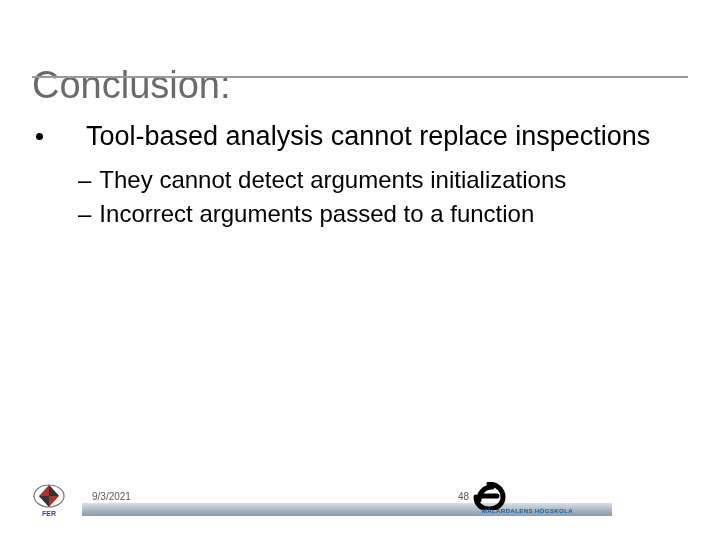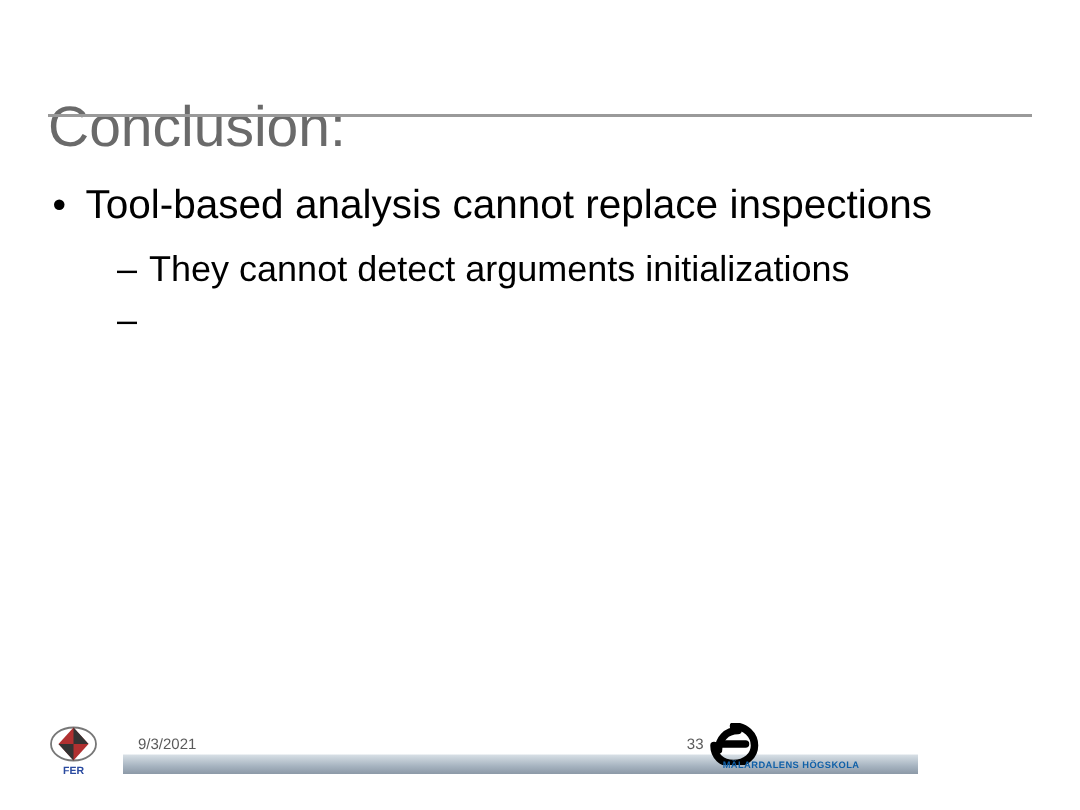--- a/index.html
+++ b/index.html
@@ -1,21 +1,21 @@
 <!DOCTYPE html>
 <html><head>
 <meta charset="utf-8">
 <style>
   * { margin: 0; padding: 0; box-sizing: border-box; }
   html, body { width: 720px; height: 540px; font-family: Arial, Helvetica, sans-serif; background: #fff; color: #000; }
   .slide { position: relative; width: 720px; height: 540px; }
   .title { position: absolute; left: 32px; top: 24px; font-size: 38px; font-weight: 400; color: #6a6a6a; margin-top: 40px; }
   .underline { position: absolute; left: 32px; top: 76px; width: 656px; height: 2px; background: #9a9a9a; }
   .body { position: absolute; left: 36px; top: 120px; width: 650px; }
-  .bullet-row { display: flex; align-items: flex-start; margin-bottom: 12px; }
+  .bullet-row { display: flex; align-items: flex-start; margin-bottom: 12px; gap: 29px; }
   .bullet-dot { width: 7px; height: 7px; border-radius: 50%; background: #000; margin-top: 13px; margin-right: 14px; flex-shrink: 0; }
   .bullet-text { font-size: 27px; color: #000; line-height: 1.22; }
   .sub-list { margin-left: 42px; margin-top: 6px; }
   .sub-row { display: flex; align-items: flex-start; margin-bottom: 4px; }
   .dash { font-size: 24px; color: #000; margin-right: 8px; line-height: 1.25; }
   .sub-text { font-size: 24px; color: #000; line-height: 1.25; }
   .footer { position: absolute; left: 0; bottom: 24px; width: 585px; height: 40px; }
   .footer-bar { position: absolute; left: 82px; bottom: 0; width: 530px; height: 13px; background: linear-gradient(180deg, #d8e0e6 0%, #a6b3c0 60%, #8c99a7 100%); }
   .logo-left { position: absolute; left: 24px; bottom: -2px; width: 50px; height: 40px; }
   .date { position: absolute; left: 92px; bottom: 14px; font-size: 10px; color: #5a5a5a; }
@@ -36,37 +36,38 @@
       <div class="bullet-dot"></div>
       <div class="bullet-text">Tool-based analysis cannot replace inspections</div>
     </div>
     <div class="sub-list">
       <div class="sub-row">
         <div class="dash">–</div>
         <div class="sub-text">They cannot detect arguments initializations</div>
       </div>
       <div class="sub-row">
         <div class="dash">–</div>
+        <div class="sub-text">Incorrect arguments passed to a function</div>
       </div>
     </div>
   </div>
 
   <div class="footer">
     <div class="footer-bar"></div>
 
     <svg class="logo-left" viewBox="0 0 50 40">
       <ellipse cx="25" cy="18" rx="15" ry="11" fill="#fff" stroke="#777" stroke-width="1.2"></ellipse>
       <path d="M25 7 L35 18 L25 29 L15 18 Z" fill="#b03030"></path>
       <path d="M25 7 L35 18 L25 18 Z" fill="#333"></path>
       <path d="M25 29 L15 18 L25 18 Z" fill="#333"></path>
       <text x="25" y="38" text-anchor="middle" font-size="7" font-weight="700" fill="#2a4aa0" font-family="Arial">FER</text>
     </svg>
 
     <div class="date">9/3/2021</div>
-    <div class="pagenum">33</div>
+    <div class="pagenum">48</div>
 
     <svg class="logo-right" viewBox="0 0 100 28">
       <g transform="translate(4,0)">
         <path d="M14 2 C22 2 28 8 28 15 C28 22 22 27 14 27 C6 27 1 22 1 15" fill="none" stroke="#000" stroke-width="5" stroke-linecap="round"></path>
         <path d="M14 2 C6 2 1 8 1 15" fill="none" stroke="#000" stroke-width="5" stroke-linecap="round" opacity="0"></path>
         <path d="M1 15 C1 8 6 2 14 2" fill="none" stroke="#000" stroke-width="5" stroke-linecap="round" transform="translate(3,3)"></path>
         <line x1="6" y1="14" x2="22" y2="14" stroke="#000" stroke-width="5" stroke-linecap="round"></line>
       </g>
     </svg>
     <div class="mdh-text">MÄLARDALENS HÖGSKOLA</div>

